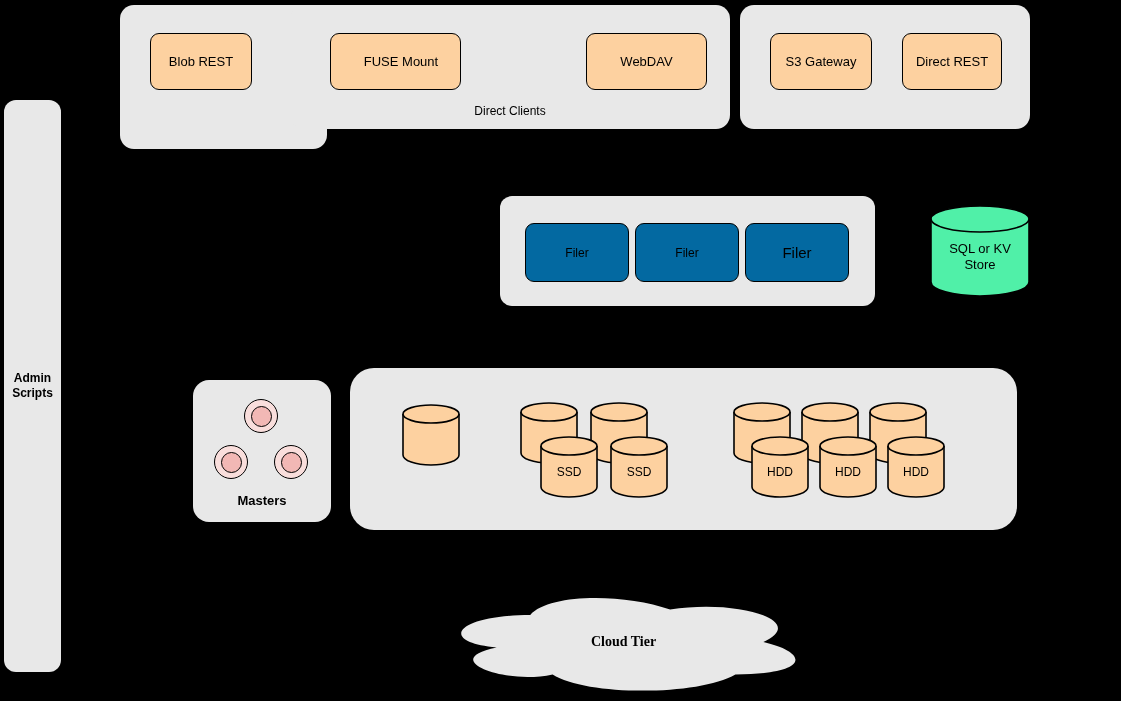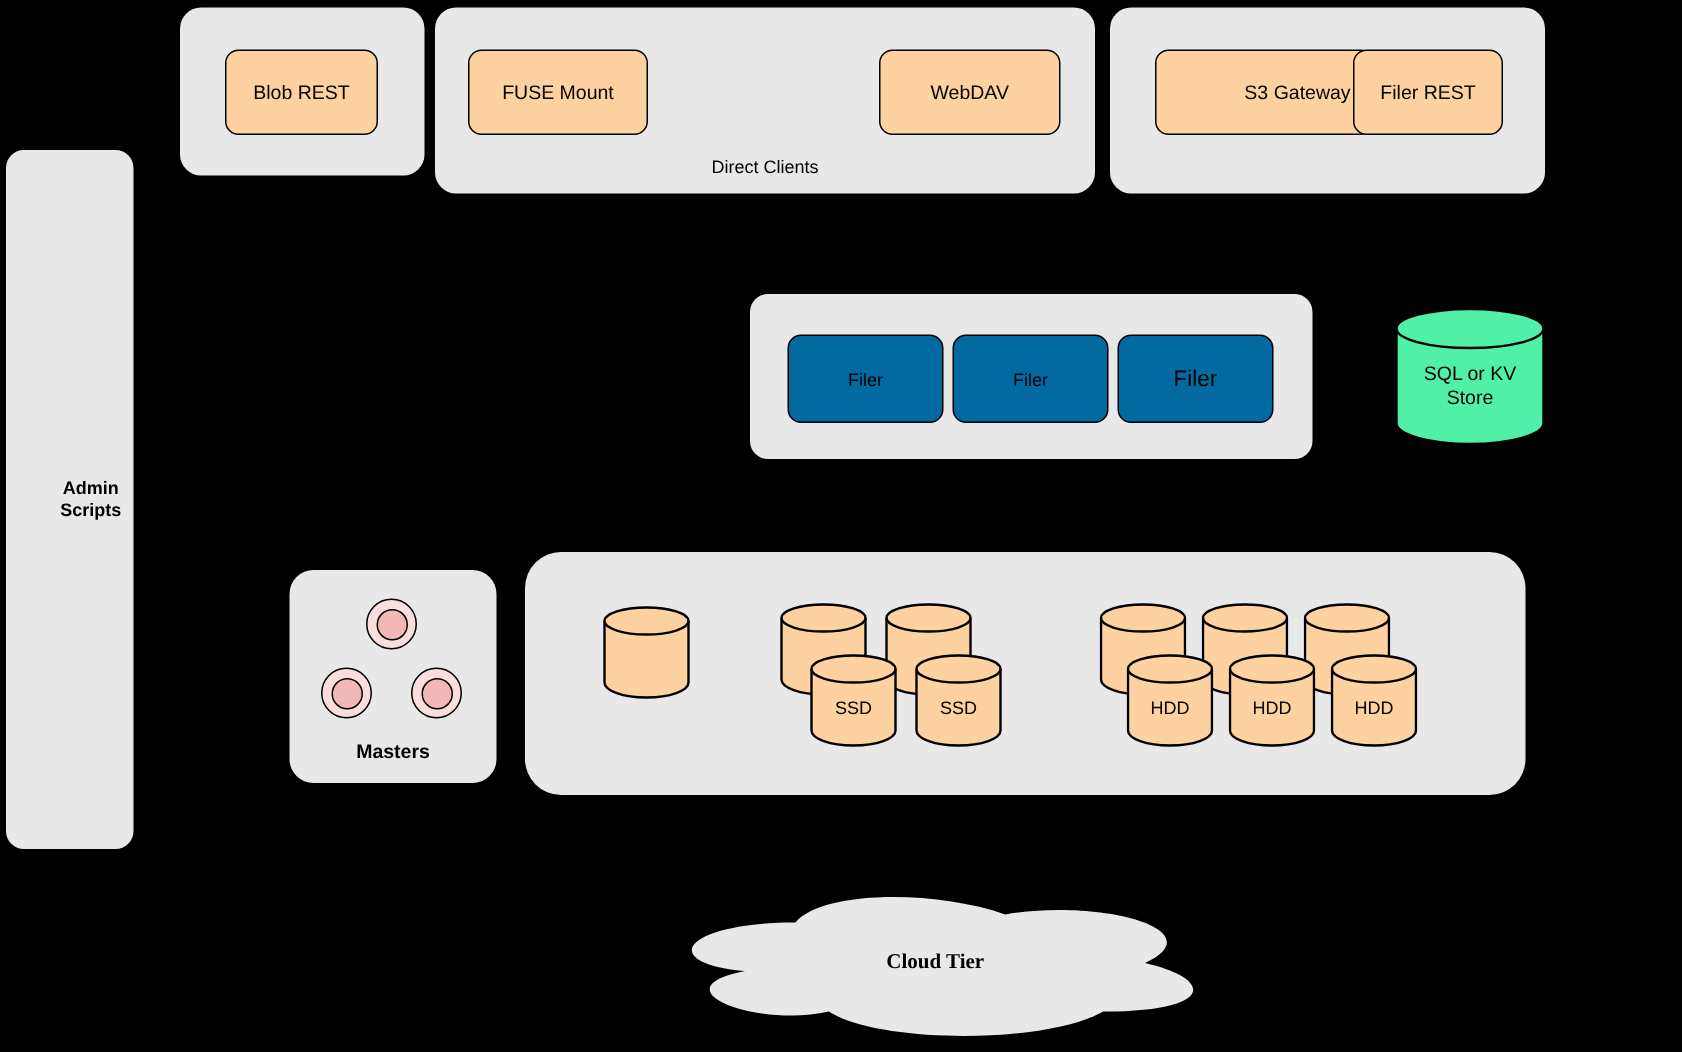--- a/index.html
+++ b/index.html
@@ -69,47 +69,47 @@
   .cloud { position: absolute; left: 437px; top: 588px; width: 373px; height: 108px; }
   .cloud svg { position: absolute; left: 0; top: 0; }
   .cloud-label {
     position: absolute; left: 0; right: 0; top: 46px;
     text-align: center; font-weight: bold; font-size: 14px; font-family: Liberation Serif, serif;
   }
 </style>
 </head>
 <body>
 
-<div class="panel admin-panel" style="left:4px;top:100px;width:57px;height:466px;padding-left:28px;">
+<div class="panel admin-panel" style="left:4px;top:100px;width:57px;height:572px;">
   <div class="admin-label">Admin
 Scripts</div>
 </div>
 
-<div class="panel" style="left:120px;top:5px;width:163px;height:112px;">
+<div class="panel" style="left:120px;top:5px;width:163px;height:144px;padding-left:44px;">
   <div class="node" style="left:30px;top:28px;width:100px;height:55px;">
     <span>Blob REST</span>
   </div>
 </div>
 
 <div class="panel" style="left:290px;top:5px;width:440px;height:124px;">
-  <div class="node" style="left:22px;top:28px;width:118px;height:55px;">
+  <div class="node" style="left:40px;top:28px;width:118px;height:55px;padding-left:11px;">
     <span>FUSE Mount</span>
   </div>
   <div class="node" style="left:296px;top:28px;width:119px;height:55px;">
     <span>WebDAV</span>
   </div>
   <div class="caption" style="top:99px;">Direct Clients</div>
 </div>
 
 <div class="panel" style="left:740px;top:5px;width:290px;height:124px;">
-  <div class="node" style="left:30px;top:28px;width:100px;height:55px;padding-left:44px;">
+  <div class="node" style="left:30px;top:28px;width:100px;height:55px;">
     <span>S3 Gateway</span>
   </div>
   <div class="node" style="left:162px;top:28px;width:98px;height:55px;">
-    <span>Filer REST</span>
+    <span>Direct REST</span>
   </div>
 </div>
 
 <div class="panel" style="left:500px;top:196px;width:375px;height:110px;border-radius:12px;">
   <div class="node green" style="left:25px;top:27px;width:102px;height:57px;">
     <span>Filer</span>
   </div>
   <div class="node green" style="left:135px;top:27px;width:102px;height:57px;">
     <span>Filer</span>
   </div>

